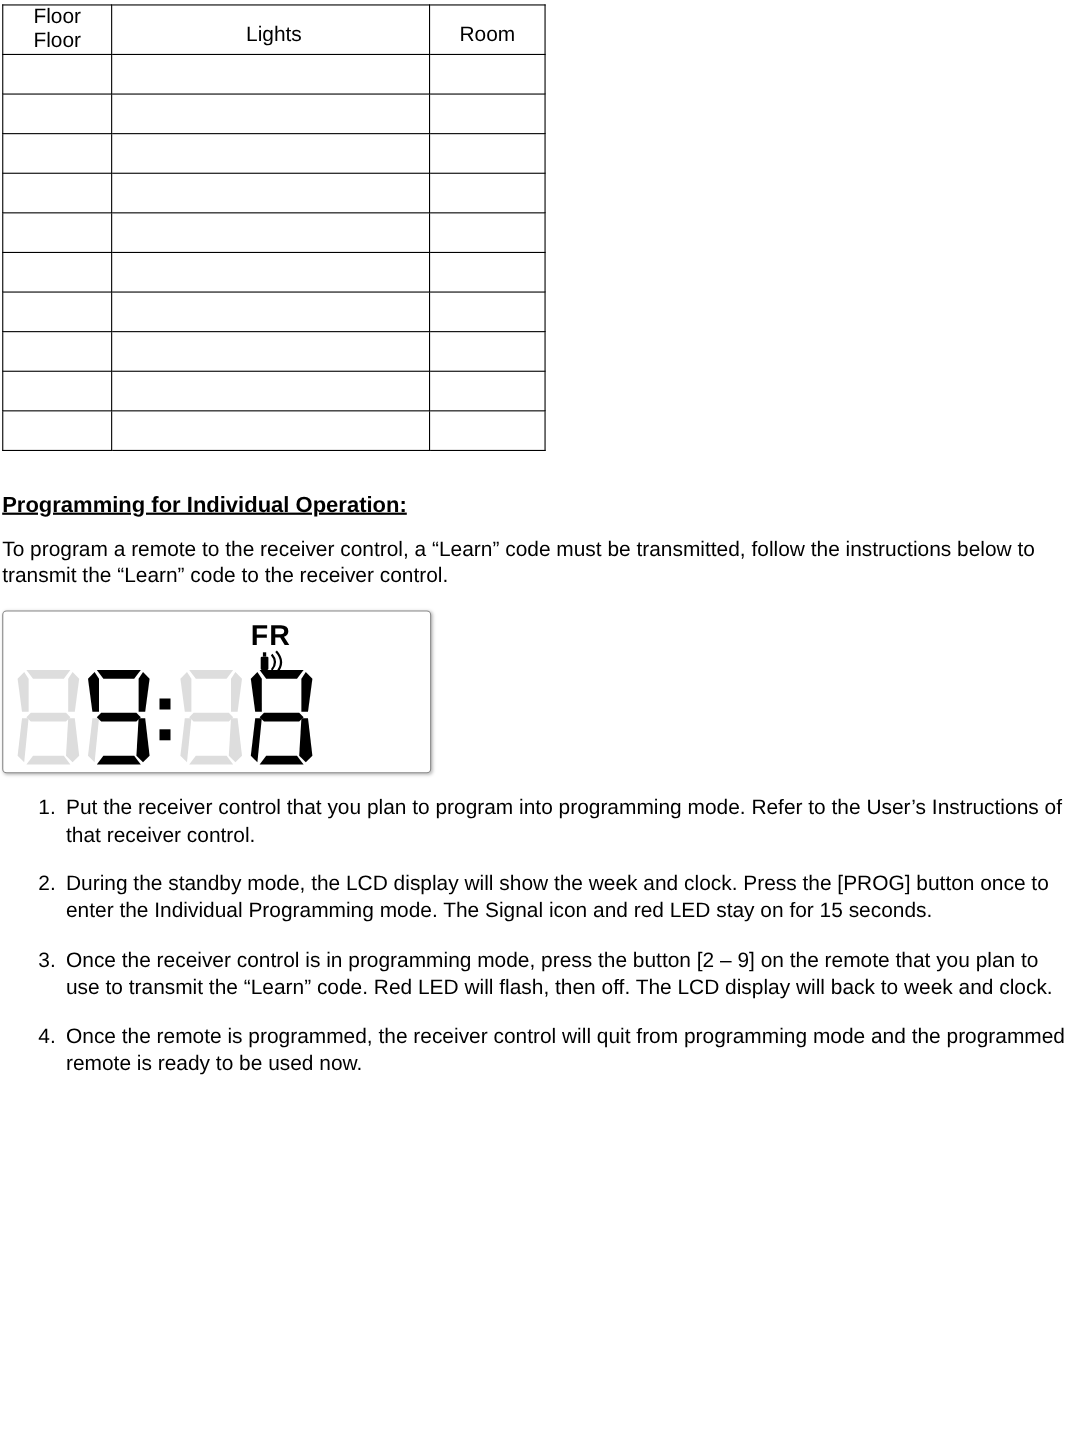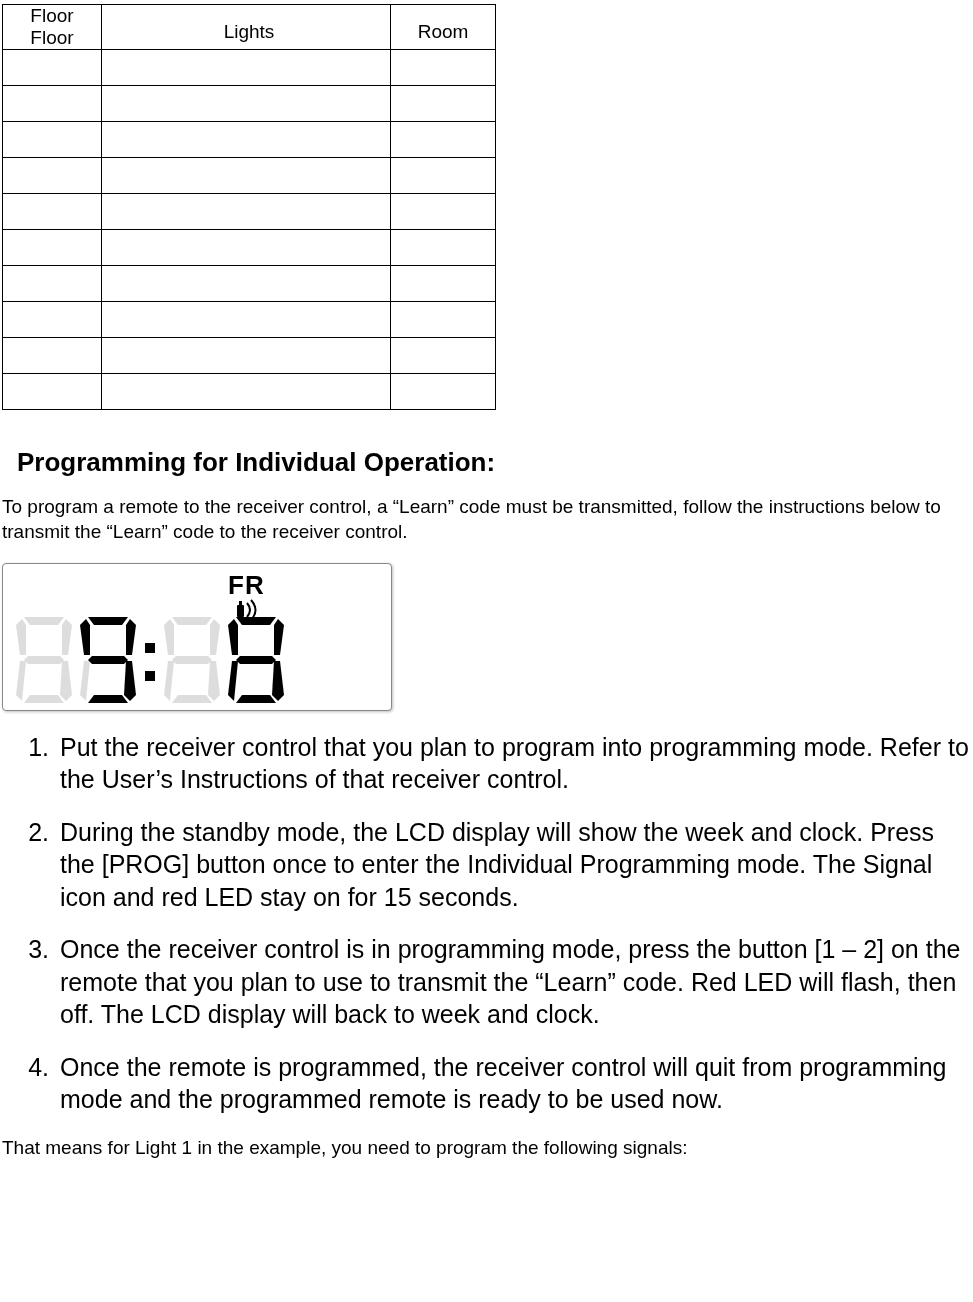--- a/index.html
+++ b/index.html
@@ -3,30 +3,30 @@
 <meta charset="utf-8">
 <style>
   html,body{margin:0;padding:0;background:#fff;color:#000;font-family:Arial,Helvetica,sans-serif;font-size:19px;line-height:1.3}
   .page{width:973px;box-sizing:border-box;padding:0 0 0 2px}
   table.tbl{border-collapse:collapse;margin-top:4px}
   table.tbl td,table.tbl th{border:1px solid #000;height:31px;padding:0;font-weight:400;font-size:19px;text-align:center;vertical-align:middle}
   .col-num{width:98px}
   .col-lights{width:282px;text-align:left;padding-left:6px!important;vertical-align:bottom!important;padding-bottom:4px!important}
   .col-zone{width:104px;vertical-align:bottom!important;padding-bottom:4px!important}
   .hdr-num{line-height:1.15}
-  h2.sec{font-size:26px;font-weight:700;margin:36px 0 16px 15px}
+  h2.sec{font-size:20px;font-weight:700;text-decoration:underline;margin:36px 0 16px 0}
   h2.sec2{font-size:19px;font-weight:700;text-decoration:underline;margin:24px 0 16px 0}
   p.body{margin:0 12px 18px 0;font-size:19px;line-height:1.3}
   .lcd-box{border:1px solid #888;border-radius:4px;width:388px;height:146px;box-shadow:1px 1px 3px rgba(0,0,0,0.25);margin:0 0 20px 0;position:relative;background:#fff}
   .lcd-inner{position:absolute;inset:5px}
   .fr{position:absolute;top:0;left:220px;font-family:Arial,sans-serif;font-size:26px;font-weight:700;letter-spacing:1px}
   .sig{position:absolute;top:30px;left:222px}
   .digits{position:absolute;bottom:0;left:6px;right:0;display:flex;align-items:flex-end;gap:4px}
   ol.steps{margin:0 0 14px 0;padding-left:54px}
-  ol.steps>li{padding-left:4px;margin-bottom:20px;font-size:25px;line-height:1.3}
+  ol.steps>li{padding-left:4px;margin-bottom:20px;font-size:19px;line-height:1.3}
   svg.seg{display:block}
 </style>
 </head>
 <body>
 <div class="page">
 
 <table class="tbl">
   <tbody>
         <tr>
     <th class="col-num">
@@ -157,20 +157,19 @@
           <polygon points="14,41 46,41 50,45 46,49 14,49 10,45"></polygon>
         </g>
       </svg>
     </div>
   </div>
 </div>
 
 <ol class="steps">
   <li>Put the receiver control that you plan to program into programming mode. Refer to the User’s Instructions of that receiver control.</li>
   <li>During the standby mode, the LCD display will show the week and clock. Press the [PROG] button once to enter the Individual Programming mode. The Signal icon and red LED stay on for 15 seconds.</li>
-  <li>Once the receiver control is in programming mode, press the button [1 – 2] on the remote that you plan to use to transmit the “Learn” code. Red LED will flash, then off. The LCD display will back to week and clock.</li>
+  <li>Once the receiver control is in programming mode, press the button [2 – 9] on the remote that you plan to use to transmit the “Learn” code. Red LED will flash, then off. The LCD display will back to week and clock.</li>
   <li>Once the remote is programmed, the receiver control will quit from programming mode and the programmed remote is ready to be used now.</li>
 </ol>
 
 
-<p class="body">That means for Light 1 in the example, you need to program the following signals:</p>
 
 </div>
 
 </body></html>

